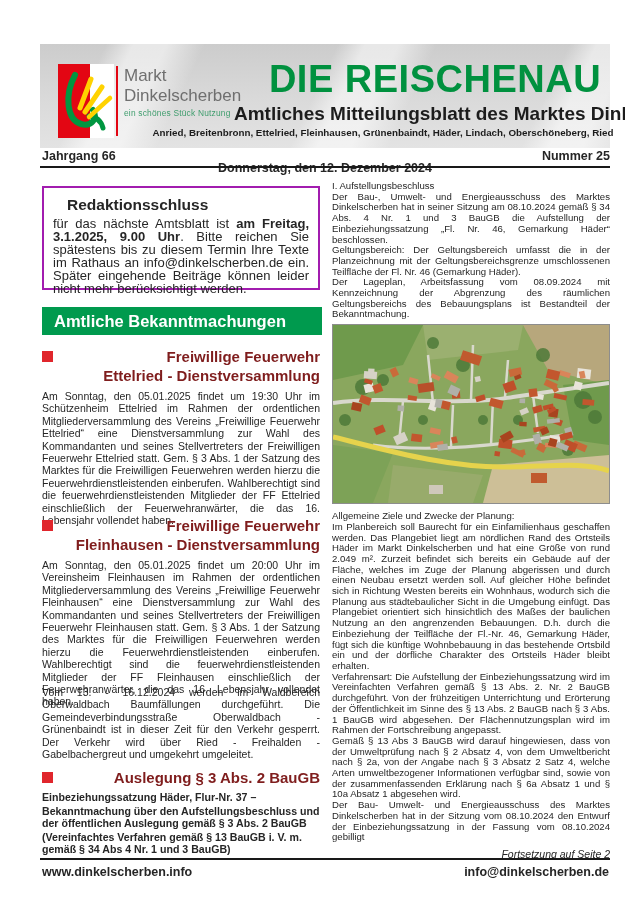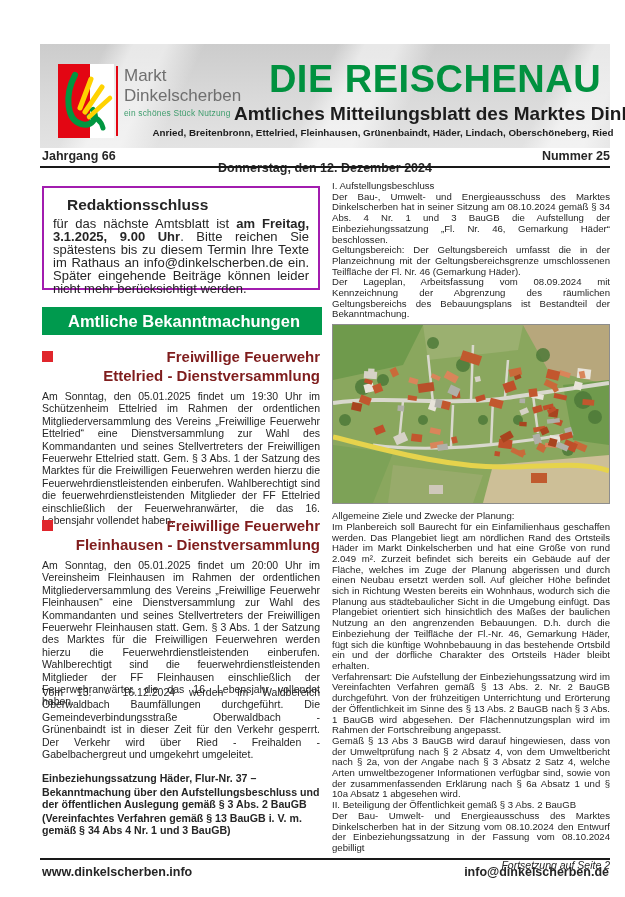--- a/index.html
+++ b/index.html
@@ -33,21 +33,21 @@
 
   
   .colL{position:absolute;left:30px;width:278px;}
   .colR{position:absolute;left:320px;top:181px;width:278px;}
 
   
   .rbox{top:186px;height:104px;border:2px solid #a21caf;box-sizing:border-box;padding:6px 9px 0 9px;}
   .rbox-title{font-size:15.5px;font-weight:bold;margin:2px 0 3px 14px;}
   .rbox-text{font-size:13px;line-height:13px;text-align:justify;}
   .banner{top:307px;height:28px;background:#009a4e;color:#fff;font-weight:bold;
-          font-size:16.5px;line-height:28px;padding-left:26px;box-sizing:border-box;width:280px;}
+          font-size:16.5px;line-height:28px;padding-left:12px;box-sizing:border-box;width:280px;}
 
   .article{position:absolute;left:30px;width:278px;}
   .a-head{position:relative;padding-left:19px;color:#7f1d1d;font-weight:bold;
           font-size:15px;line-height:19px;text-align:right;}
   .a-square{position:absolute;left:0;top:4px;width:11px;height:11px;background:#e0262c;}
   .a-body{margin-top:5px;font-size:10.5px;line-height:12.4px;text-align:justify;}
   .subbold{margin:0 0 1px 0;font-size:10.6px;line-height:12.6px;font-weight:bold;text-align:left;}
 
   
   .colR p{margin:0;font-size:9.6px;line-height:10.7px;text-align:justify;}
@@ -120,20 +120,24 @@
       <div>Fleinhausen - Dienstversammlung</div>
     </div>
     <div class="a-body">Am Sonntag, den 05.01.2025 findet um 20:00 Uhr im Vereinsheim Fleinhausen im Rahmen der ordentlichen Mitgliederversammlung des Vereins „Freiwillige Feuerwehr Fleinhausen“ eine Dienstversammlung zur Wahl des Kommandanten und seines Stellvertreters der Freiwilligen Feuerwehr Fleinhausen statt. Gem. § 3 Abs. 1 der Satzung des Marktes für die Freiwilligen Feuerwehren werden hierzu die Feuerwehrdienstleistenden einberufen. Wahlberechtigt sind die feuerwehrdienstleistenden Mitglieder der FF Fleinhausen einschließlich der Feuerwehranwärter, die das 16. Lebensjahr vollendet haben.</div>
   </div>
 
   <div class="article" style="top:681px">
     <div class="a-body">Vom 13. - 16.12.2024 werden im Waldbereich Oberwaldbach Baumfällungen durchgeführt. Die Gemeindeverbindungsstraße Oberwaldbach - Grünenbaindt ist in dieser Zeit für den Verkehr gesperrt. Der Verkehr wird über Ried - Freihalden - Gabelbachergreut und umgekehrt umgeleitet.</div>
   </div>
 
   <div class="article" style="top:768px">
+    <div class="a-head">
+      <span class="a-square"></span>
+      <div>Auslegung § 3 Abs. 2 BauGB</div>
+    </div>
     <div class="a-body" style="margin-top:4px">
       <p class="subbold">Einbeziehungssatzung Häder, Flur-Nr. 37 –</p>
       <p class="subbold">Bekanntmachung über den Aufstellungsbeschluss und der öffentlichen Auslegung gemäß § 3 Abs. 2 BauGB</p>
       <p class="subbold">(Vereinfachtes Verfahren gemäß § 13 BauGB i. V. m. gemäß § 34 Abs 4 Nr. 1 und 3 BauGB)</p>
     </div>
   </div>
 
   <div class="colR">
     <p>I. Aufstellungsbeschluss</p>
     <p>Der Bau-, Umwelt- und Energieausschuss des Marktes Dinkelscherben hat in seiner Sitzung am 08.10.2024 gemäß § 34 Abs. 4 Nr. 1 und 3 BauGB die Aufstellung der Einbeziehungssatzung „Fl. Nr. 46, Gemarkung Häder“ beschlossen.</p>
@@ -248,21 +252,20 @@
         <rect x="85" y="58" width="16" height="9" fill="#b8502a" transform="rotate(-8 93 62)"></rect>
         <rect x="198" y="148" width="16" height="10" fill="#c05a2e"></rect>
         <rect x="96" y="160" width="14" height="9" fill="#cfc8ba"></rect>
       </svg>
     </div>
 
     <p>Allgemeine Ziele und Zwecke der Planung:</p>
     <p>Im Planbereich soll Baurecht für ein Einfamilienhaus geschaffen werden. Das Plangebiet liegt am nördlichen Rand des Ortsteils Häder im Markt Dinkelscherben und hat eine Größe von rund 2.049 m². Zurzeit befindet sich bereits ein Gebäude auf der Fläche, welches im Zuge der Planung abgerissen und durch einen Neubau ersetzt werden soll. Auf gleicher Höhe befindet sich in Richtung Westen bereits ein Wohnhaus, wodurch sich die Planung aus städtebaulicher Sicht in die Umgebung einfügt. Das Plangebiet orientiert sich hinsichtlich des Maßes der baulichen Nutzung an den angrenzenden Bebauungen. D.h. durch die Einbeziehung der Teilfläche der Fl.-Nr. 46, Gemarkung Häder, fügt sich die künftige Wohnbebauung in das bestehende Ortsbild ein und der dörfliche Charakter des Ortsteils Häder bleibt erhalten.</p>
     <p>Verfahrensart: Die Aufstellung der Einbeziehungssatzung wird im Vereinfachten Verfahren gemäß § 13 Abs. 2. Nr. 2 BauGB durchgeführt. Von der frühzeitigen Unterrichtung und Erörterung der Öffentlichkeit im Sinne des § 13 Abs. 2 BauGB nach § 3 Abs. 1 BauGB wird abgesehen. Der Flächennutzungsplan wird im Rahmen der Fortschreibung angepasst.</p>
     <p>Gemäß § 13 Abs 3 BauGB wird darauf hingewiesen, dass von der Umweltprüfung nach § 2 Absatz 4, von dem Umweltbericht nach § 2a, von der Angabe nach § 3 Absatz 2 Satz 4, welche Arten umweltbezogener Informationen verfügbar sind, sowie von der zusammenfassenden Erklärung nach § 6a Absatz 1 und § 10a Absatz 1 abgesehen wird.</p>
-    <p>II. Beteiligung der Öffentlichkeit gemäß § 3 Abs. 2 BauGB</p>
     <p>Der Bau- Umwelt- und Energieausschuss des Marktes Dinkelscherben hat in der Sitzung vom 08.10.2024 den Entwurf der Einbeziehungssatzung in der Fassung vom 08.10.2024 gebilligt</p>
     <div class="continuation">Fortsetzung auf Seite 2</div>
   </div>
 
   <div class="foot-rule"></div>
   <div class="foot foot-l">www.dinkelscherben.info</div>
   <div class="foot foot-r">info@dinkelscherben.de</div>
 
 </div>
 

